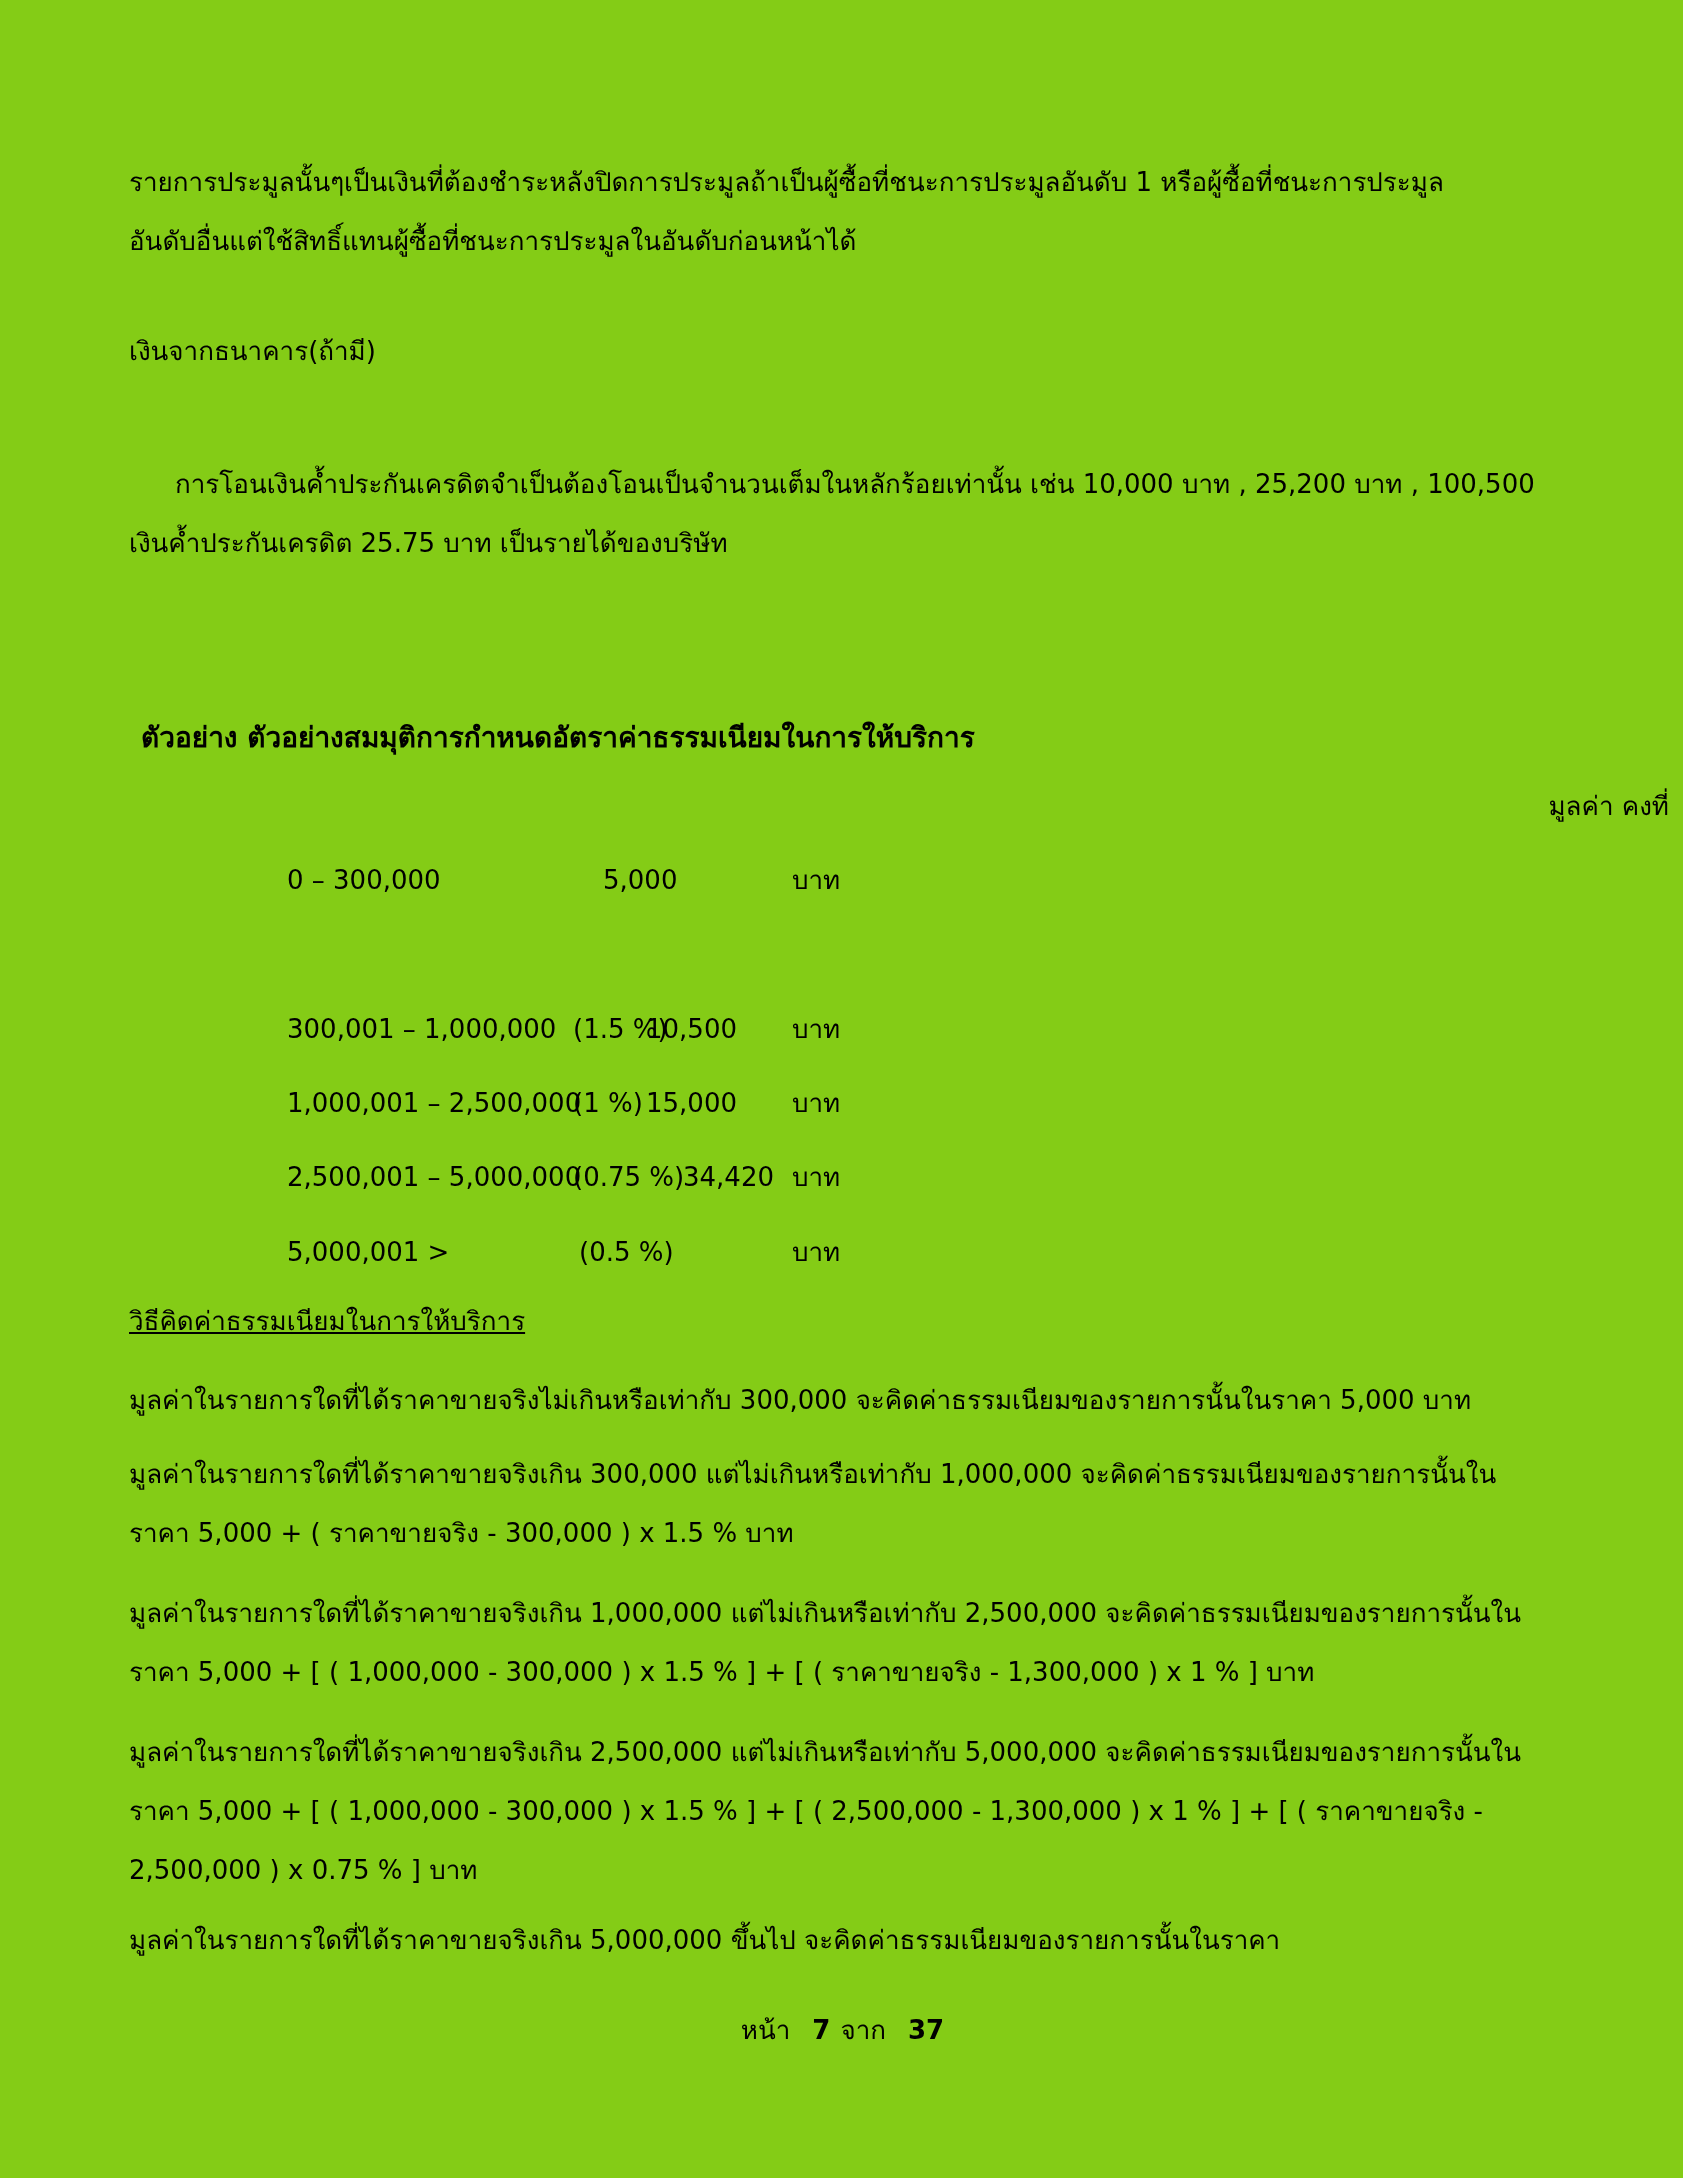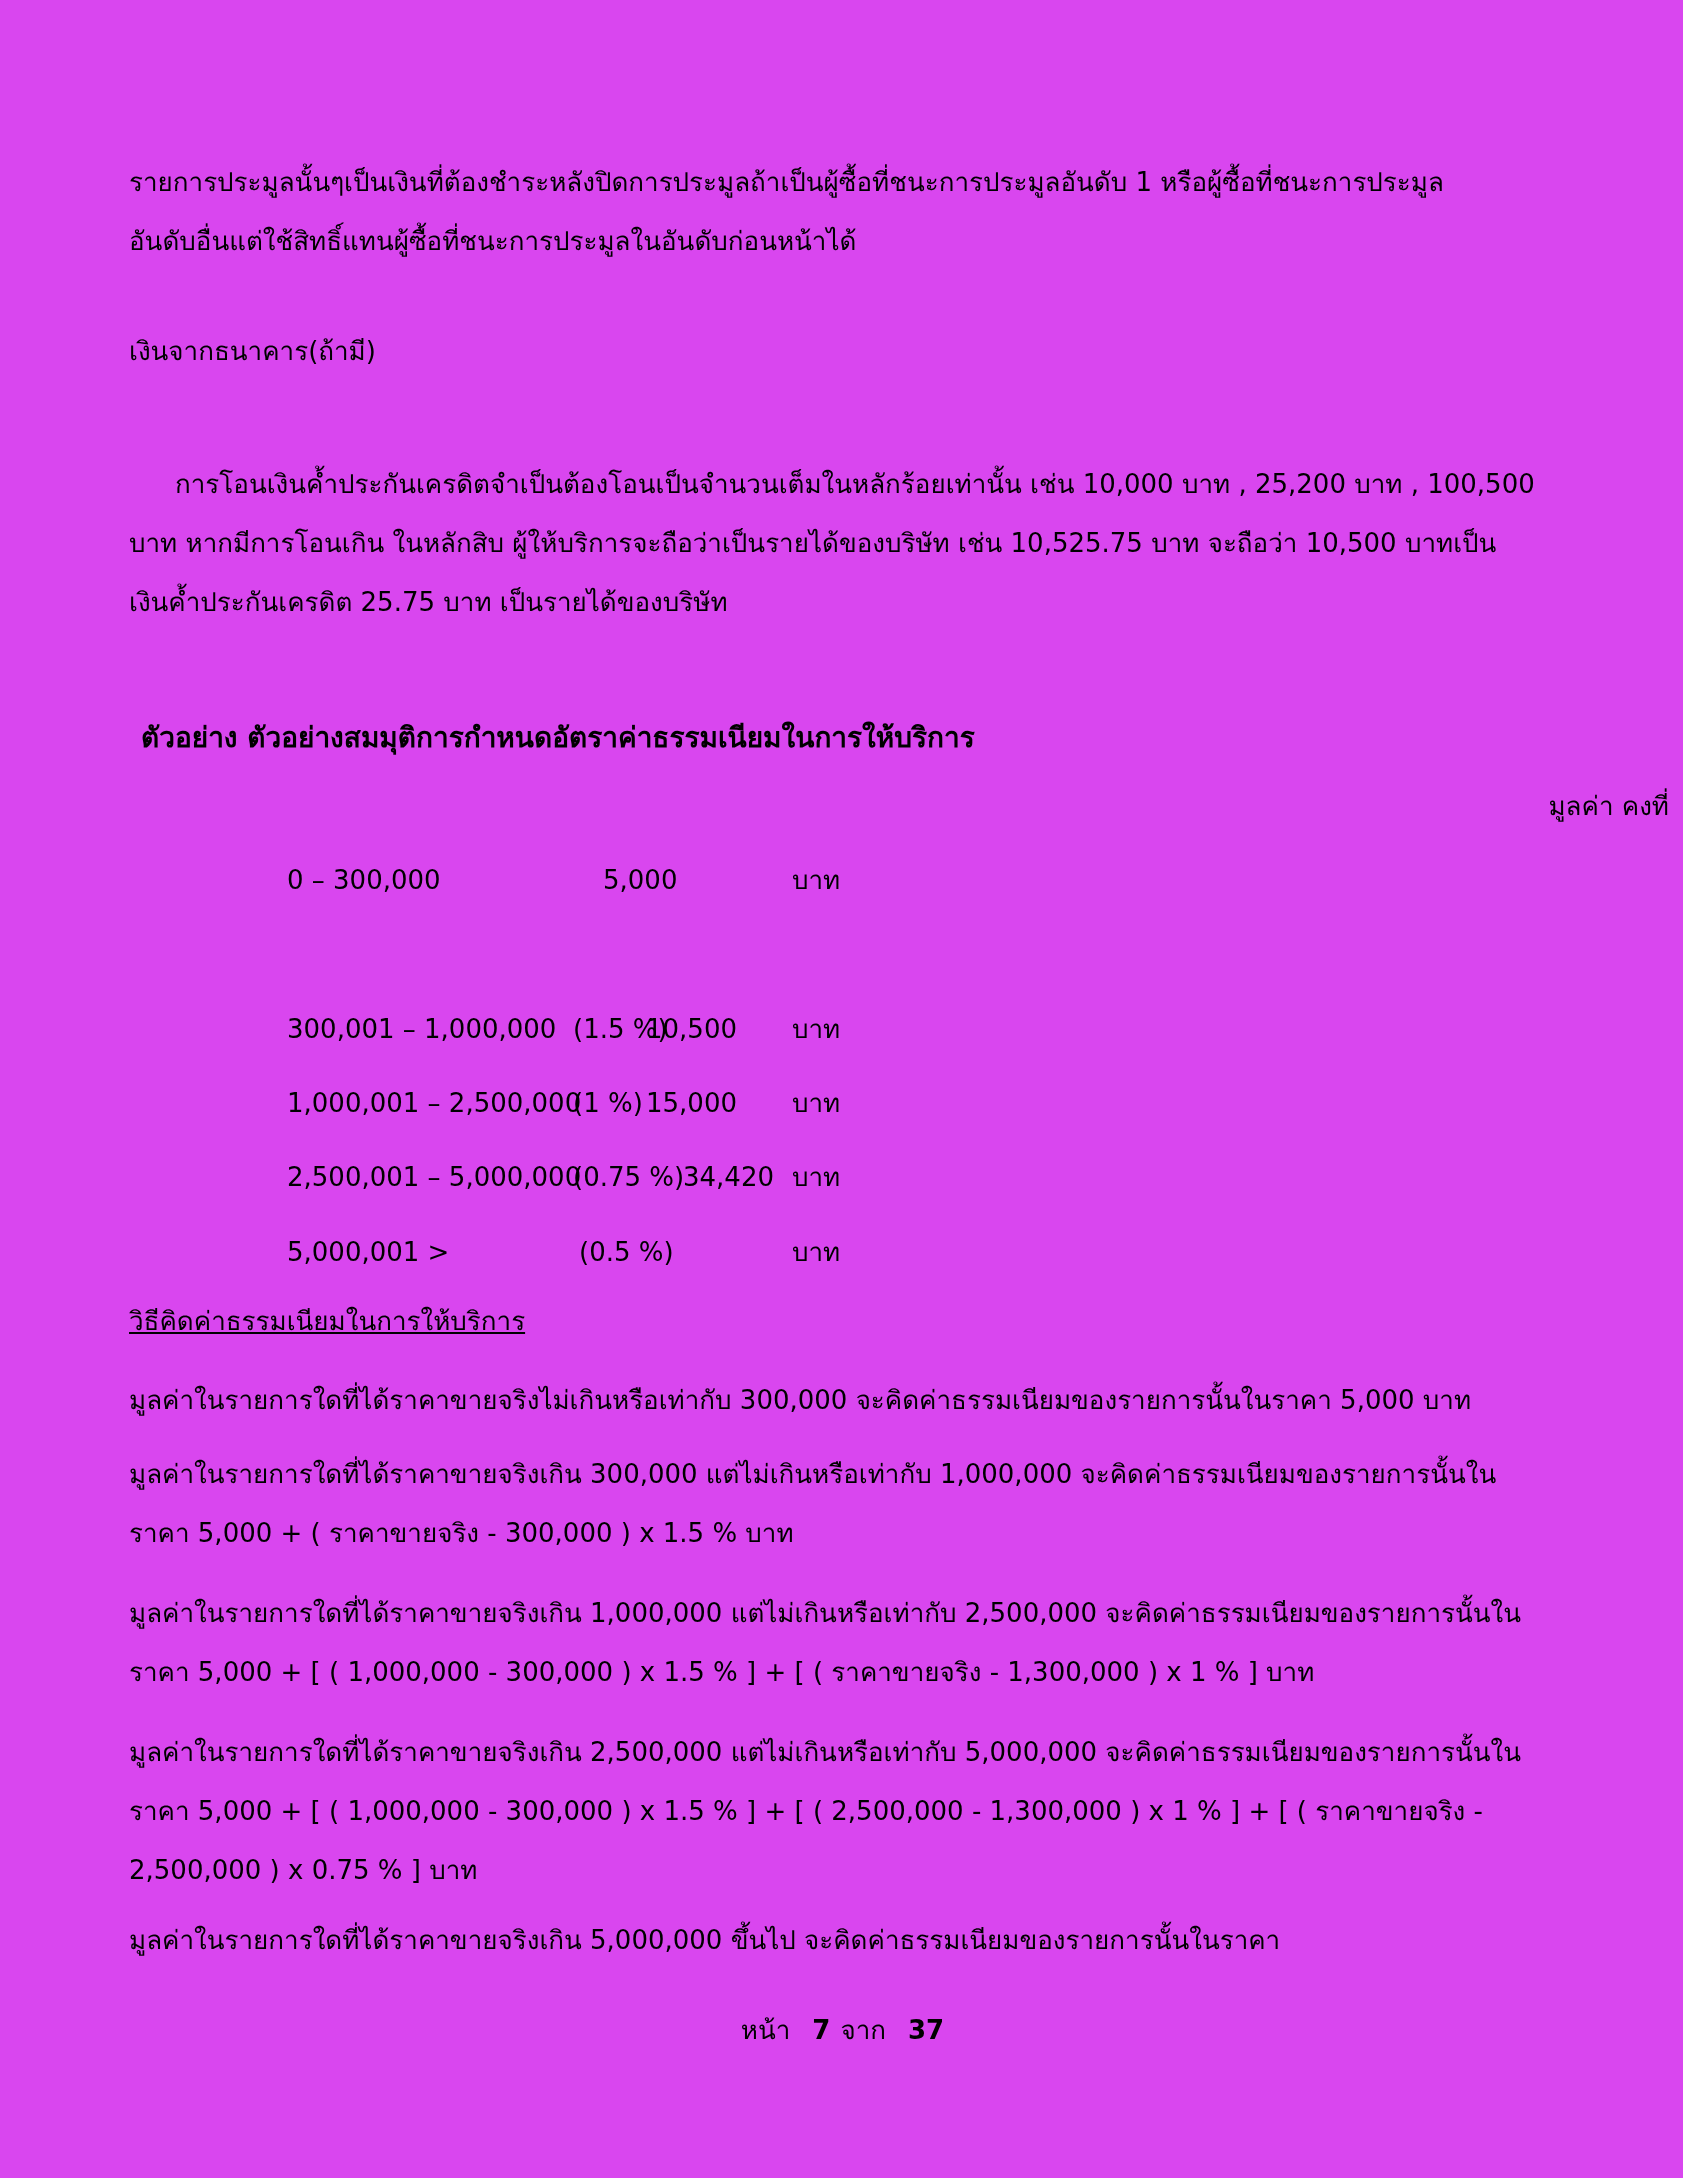--- a/index.html
+++ b/index.html
@@ -1,19 +1,19 @@
 <!DOCTYPE html>
 <html><head>
 <meta charset="utf-8">
 <style>
   html,body{margin:0;padding:0;background:#888;}
   .page{
     position:relative;
     width:1683px;height:2178px;
-    background:#d946ef;
+    background:#84cc16;
     font-family:"DejaVu Sans", sans-serif;
     color:#000000;
     overflow:hidden;
   }
   .tb{ 
     position:absolute;
     left:129px;
     width:1431px;
     font-size:26px;
     line-height:59px;
@@ -46,21 +46,20 @@
     <span class="ln">รายการประมูลนั้นๆเป็นเงินที่ต้องชำระหลังปิดการประมูลถ้าเป็นผู้ซื้อที่ชนะการประมูลอันดับ 1 หรือผู้ซื้อที่ชนะการประมูล</span>
     <span class="ln">อันดับอื่นแต่ใช้สิทธิ์แทนผู้ซื้อที่ชนะการประมูลในอันดับก่อนหน้าได้</span>
   </div>
 
   <div class="tb indent1" style="top:322px">
     <span class="ln" style="text-indent:0">เงินจากธนาคาร(ถ้ามี)</span>
   </div>
 
   <div class="tb indent1" style="top:455px">
     <span class="ln">การโอนเงินค้ำประกันเครดิตจำเป็นต้องโอนเป็นจำนวนเต็มในหลักร้อยเท่านั้น เช่น 10,000 บาท , 25,200 บาท , 100,500</span>
-    <span class="ln" style="text-indent:0">บาท  หากมีการโอนเกิน ในหลักสิบ ผู้ให้บริการจะถือว่าเป็นรายได้ของบริษัท เช่น 10,525.75 บาท จะถือว่า 10,500 บาทเป็น</span>
     <span class="ln" style="text-indent:0">เงินค้ำประกันเครดิต 25.75 บาท เป็นรายได้ของบริษัท</span>
   </div>
 
   <div class="tb bold" style="top:708px;font-size:28px">ตัวอย่าง ตัวอย่างสมมุติการกำหนดอัตราค่าธรรมเนียมในการให้บริการ</div>
 
   <div class="tb sublabel" style="top:777px">มูลค่า คงที่</div>
 
   <div class="trow" style="top:851px">
     <span class="c-range">0 – 300,000</span>
     <span class="c-amount-fixed">5,000</span>

